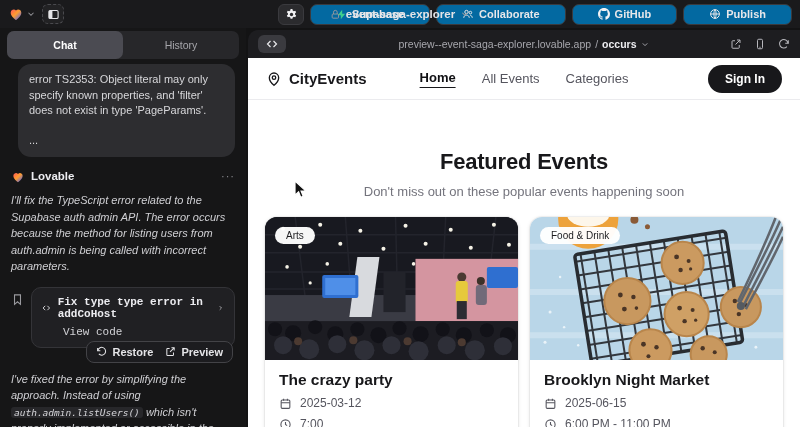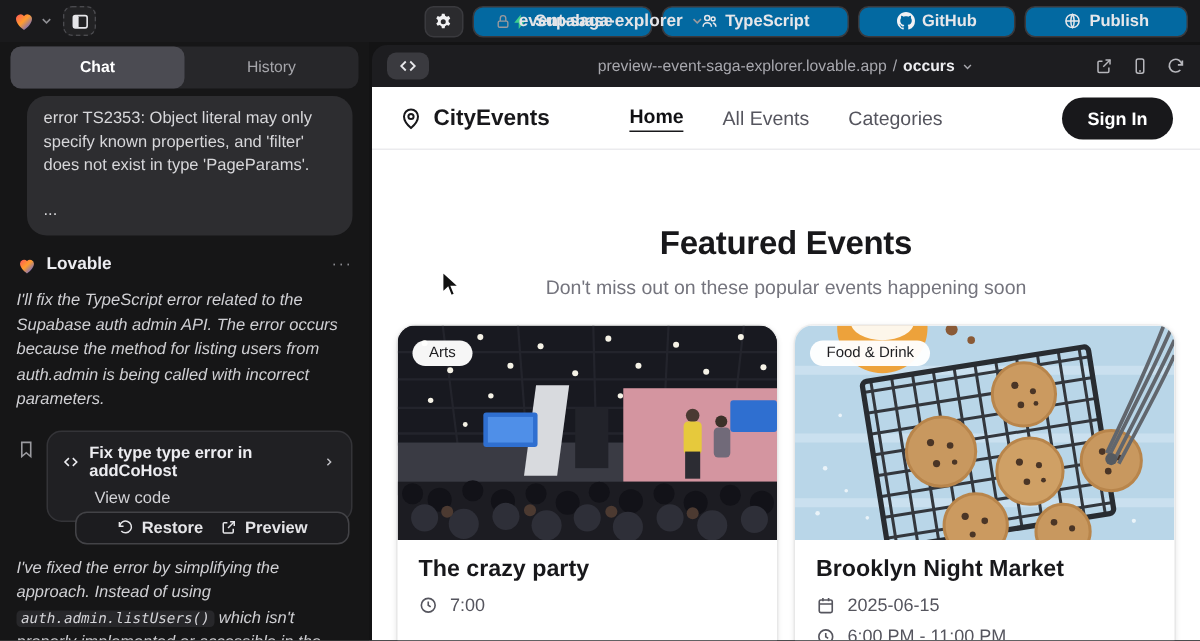--- a/index.html
+++ b/index.html
@@ -29,26 +29,26 @@
   .chat-scroll { flex:1; overflow:hidden; padding:5px 11px 0 11px; }
   .bubble { margin-left:auto; width:217px; background:#2d2d30; border-radius:13px; padding:8px 11px 9px; color:#d7d7da; font-size:11px; line-height:1.42; }
   .bubble .dots { margin-top:14px; }
   .asst-head { display:flex; gap:6px; margin-top:13px; }
   .asst-name { color:#ececf0; font-size:11.5px; font-weight:700; }
   .asst-menu { margin-left:auto; color:#8a8a8f; font-size:11px; letter-spacing:1px; }
   .asst-p { margin-top:8px; color:#cfcfd3; font-size:11px; line-height:1.5;font-style:italic; }
   .code-inline { font-family:"DejaVu Sans Mono", monospace; font-size:9.5px; background:#27272a; border-radius:3px; padding:0 3px; color:#d4d4d8; }
   .fix-row { display:flex; align-items:flex-start; gap:7px; margin-top:12px; }
   .bookmark { color:#9a9a9f; margin-top:6px; flex:0 0 auto; }
-  .fix-card { flex:1; background:#202023; border:1px solid #343438; border-radius:10px; padding:8px 10px 9px; position:relative; }
+  .fix-card { flex:1; background:#202023; border:1px solid #343438; border-radius:10px; padding:8px 10px 9px; position:relative;font-family:Liberation Mono, monospace; }
   .fix-title-row { display:flex; align-items:center; gap:7px; color:#ececf0; font-size:11px; font-weight:700; }
   .fix-title-row .chev-r { margin-left:auto; color:#c3c3c8; }
   .fix-action { margin-left:21px; margin-top:6px; color:#d2d2d6; font-size:11px; }
   .rp-row { display:flex; justify-content:flex-end; margin:-7px 2px 0 0; position:relative; z-index:2; }
-  .rp-pill { display:flex; align-items:center; gap:12px; background:#1c1c1f; border:1px solid #434347; border-radius:8px; padding:4px 27px; }
+  .rp-pill { display:flex; align-items:center; gap:12px; background:#1c1c1f; border:1px solid #434347; border-radius:8px; padding:4px 9px; }
   .rp-btn { display:flex; align-items:center; gap:5px; color:#e5e5e8; font-size:11px; font-weight:600; cursor:pointer; }
 
   
   .preview { flex:1; min-width:0; margin-left:2px; margin-top:2px; display:flex; flex-direction:column; background:#1d1d20; border-top-left-radius:10px; overflow:hidden; }
   .chrome { height:28px; flex:0 0 auto; display:flex; align-items:center; padding:0 10px; position:relative; }
   .code-btn { width:28px; height:18px; background:#3a3a3f; border-radius:6px; display:flex; align-items:center; justify-content:center; color:#e8e8eb; }
   .url-box { position:absolute; left:50%; transform:translateX(-50%); display:flex; align-items:center; gap:4px; font-size:10.5px; color:#a7a7ad; white-space:nowrap; }
   .url-page { color:#ededf0; font-weight:600; }
   .chrome-icons { margin-left:auto; display:flex; align-items:center; gap:12px; color:#b7b7bc; }
 
@@ -132,21 +132,21 @@
         </svg>
         <span>Supabase</span>
       </button>
       <button class="tb-btn">
         <svg width="12" height="12" viewBox="0 0 24 24" fill="none" stroke="#e7e7ea" stroke-width="2">
           <circle cx="9" cy="8" r="3.4"></circle>
             <path d="M3.5 19.5c0-3.1 2.5-5.2 5.5-5.2s5.5 2.1 5.5 5.2"></path>
             <circle cx="16.8" cy="9.2" r="2.6"></circle>
             <path d="M16.5 14.6c2.4.4 4 2.2 4 4.9"></path>
         </svg>
-        <span>TypeScript</span>
+        <span>Collaborate</span>
       </button>
       <button class="tb-btn">
         <svg width="12" height="12" viewBox="0 0 16 16">
           <path fill="#f2f2f4" d="M8 0C3.58 0 0 3.58 0 8c0 3.54 2.29 6.53 5.47 7.59.4.07.55-.17.55-.38 0-.19-.01-.82-.01-1.49-2.01.37-2.53-.49-2.69-.94-.09-.23-.48-.94-.82-1.13-.28-.15-.68-.52-.01-.53.63-.01 1.08.58 1.23.82.72 1.21 1.87.87 2.33.66.07-.52.28-.87.51-1.07-1.78-.2-3.64-.89-3.64-3.95 0-.87.31-1.59.82-2.15-.08-.2-.36-1.02.08-2.12 0 0 .67-.21 2.2.82.64-.18 1.32-.27 2-.27s1.36.09 2 .27c1.53-1.04 2.2-.82 2.2-.82.44 1.1.16 1.92.08 2.12.51.56.82 1.27.82 2.15 0 3.07-1.87 3.75-3.65 3.95.29.25.54.73.54 1.48 0 1.07-.01 1.93-.01 2.2 0 .21.15.46.55.38A8.01 8.01 0 0 0 16 8c0-4.42-3.58-8-8-8z"></path>
         </svg>
         <span>GitHub</span>
       </button>
       <button class="tb-btn">
         <svg width="12" height="12" viewBox="0 0 24 24" fill="none" stroke="#e7e7ea" stroke-width="2">
           <circle cx="12" cy="12" r="8.8"></circle>
@@ -360,20 +360,27 @@
                   <circle cx="33" cy="124" r="4"></circle>
                     <circle cx="88" cy="123" r="4"></circle>
                     <circle cx="142" cy="124" r="4"></circle>
                     <circle cx="196" cy="125" r="4"></circle>
                 </g>
               </svg>
               <span class="badge">Arts</span>
             </div>
             <div class="card-body">
               <div class="card-title">The crazy party</div>
+              <div class="meta">
+                <svg width="13" height="13" viewBox="0 0 24 24" fill="none" stroke="#55555e" stroke-width="2">
+                    <rect x="4" y="5.5" width="16" height="15.5" rx="2"></rect>
+                    <path d="M4 10.5h16M8.5 3v4M15.5 3v4"></path>
+                  </svg>
+                <span>2025-03-12</span>
+              </div>
               <div class="meta">
                 <svg width="13" height="13" viewBox="0 0 24 24" fill="none" stroke="#55555e" stroke-width="2">
                     <circle cx="12" cy="12" r="8.5"></circle>
                     <path d="M12 7.5V12l3 2"></path>
                   </svg>
                 <span>7:00</span>
               </div>
 
             </div>
           </div>

